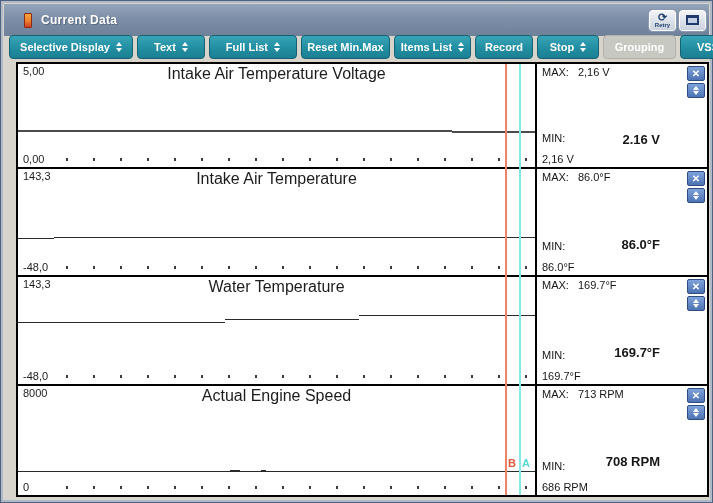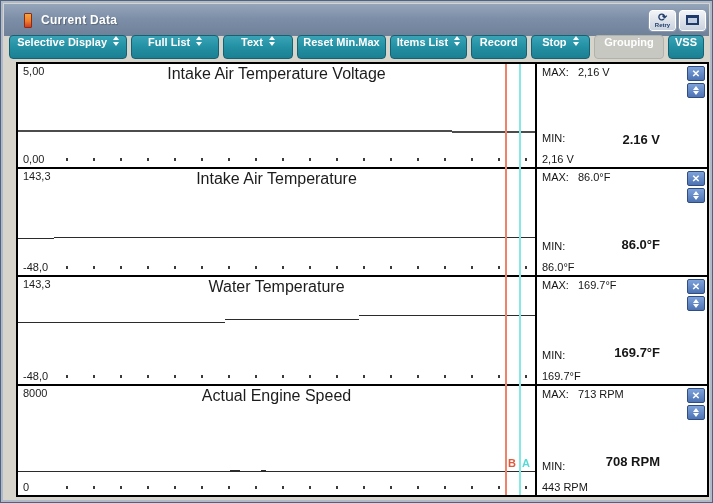--- a/index.html
+++ b/index.html
@@ -41,22 +41,22 @@
   .toolbar {
     position: absolute; left: 3px; top: 31px; right: 3px; height: 29px;
     display: flex; align-items: center; gap: 4px; padding: 0 5px;
   }
   .tbtn {
     height: 24px; border-radius: 4px;
     background: linear-gradient(180deg,#3aa4b6 0%, #2390a3 50%, #1c7f92 100%);
     border: 1px solid #14ununsed;
     border: 1px solid #146273;
     color: #fff; font-size: 11px; font-weight: bold;
-    display: flex; align-items: flex-start; justify-content: center; gap: 6px;
-    cursor: pointer; white-space: nowrap; padding: 0 6px;
+    display: flex; align-items: center; justify-content: center; gap: 6px;
+    cursor: pointer; white-space: nowrap; padding: 0 16px;
   }
   .tbtn.disabled {
     background: #c8c8c2; border-color: #b2b2ac; color: #fefefe; cursor: default;
   }
   .arrows { display: inline-flex; flex-direction: column; align-items: center; }
   .arrows .up { width:0; height:0; border-left:3px solid transparent; border-right:3px solid transparent; border-bottom:4px solid #fff; margin-bottom:2px; }
   .arrows .dn { width:0; height:0; border-left:3px solid transparent; border-right:3px solid transparent; border-top:4px solid #fff; }
 
   
   .panel {
@@ -126,29 +126,29 @@
   </div>
 
   <div class="toolbar">
     <div class="tbtn" style="width:124px">
       <span>Selective Display</span>
       <span class="arrows">
           <span class="up"></span>
           <span class="dn"></span>
         </span>
     </div>
+    <div class="tbtn" style="width:73px">
+      <span>Text</span>
+      <span class="arrows">
+          <span class="up"></span>
+          <span class="dn"></span>
+        </span>
+    </div>
     <div class="tbtn" style="width:92px">
       <span>Full List</span>
-      <span class="arrows">
-          <span class="up"></span>
-          <span class="dn"></span>
-        </span>
-    </div>
-    <div class="tbtn" style="width:73px">
-      <span>Text</span>
       <span class="arrows">
           <span class="up"></span>
           <span class="dn"></span>
         </span>
     </div>
     <div class="tbtn" style="width:89px">
       <span>Reset Min.Max</span>
     </div>
     <div class="tbtn" style="width:77px">
       <span>Items List</span>
@@ -270,21 +270,21 @@
         <div class="ticks"></div>
       </div>
       <div class="vals">
         <div class="vline vmax">
           <span>MAX:</span>
           <span>713 RPM</span>
         </div>
         <div class="vcur">708 RPM</div>
         <div class="vline vmin">
           <span>MIN:</span>
-          <span>443 RPM</span>
+          <span>686 RPM</span>
         </div>
         <div class="mini-btn x">✕</div>
         <div class="mini-btn ud">
             <span class="up"></span>
             <span class="dn"></span>
           </div>
       </div>
     </div>
 
     <div class="cursor b"></div>

